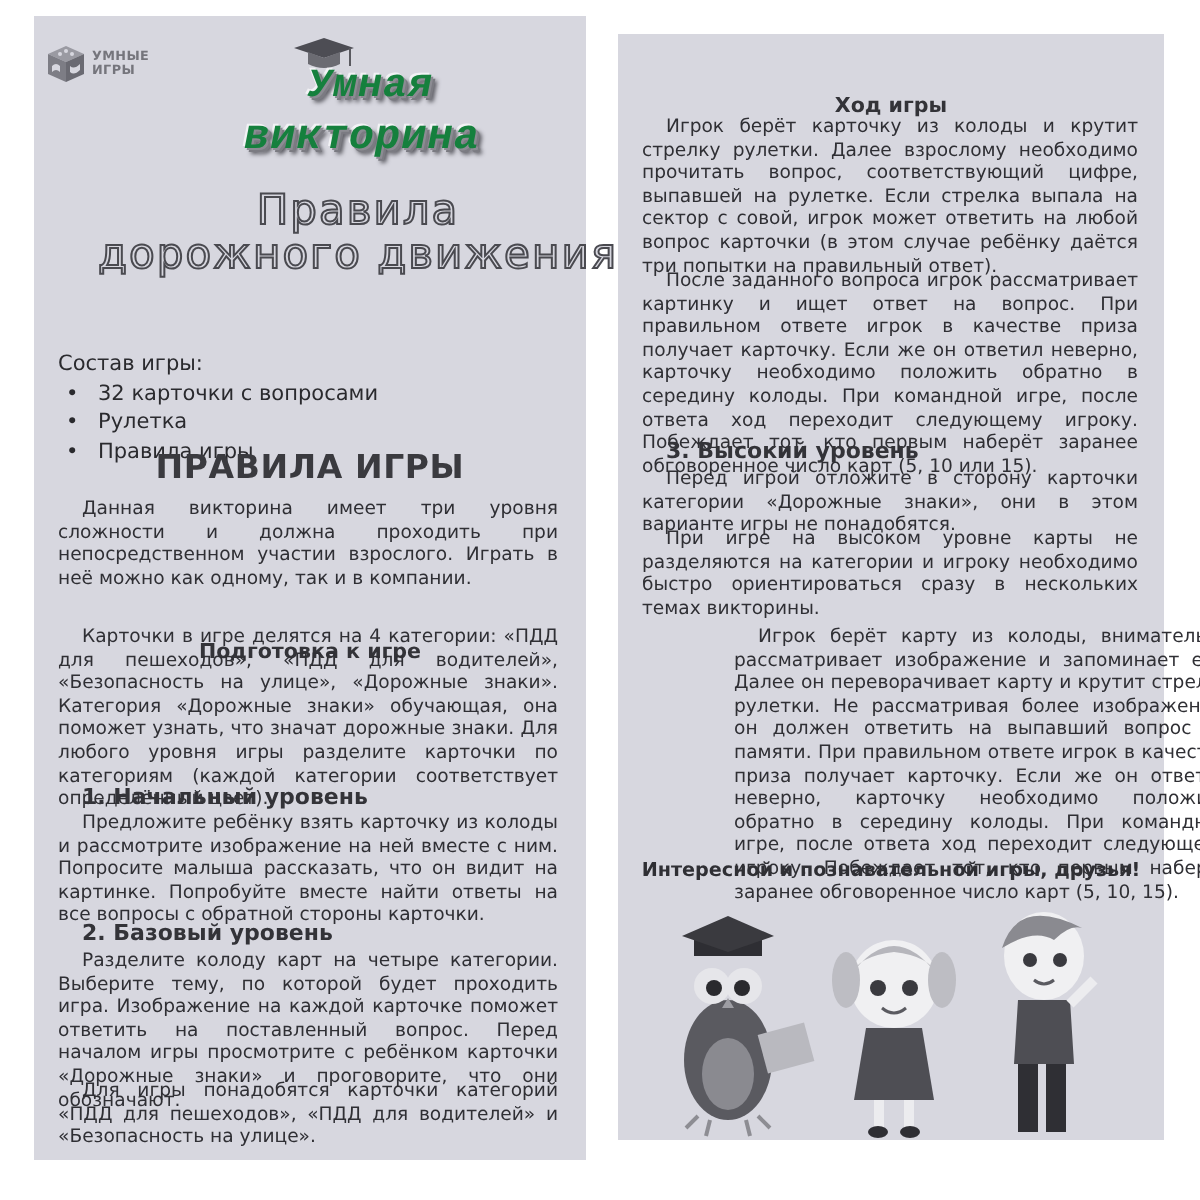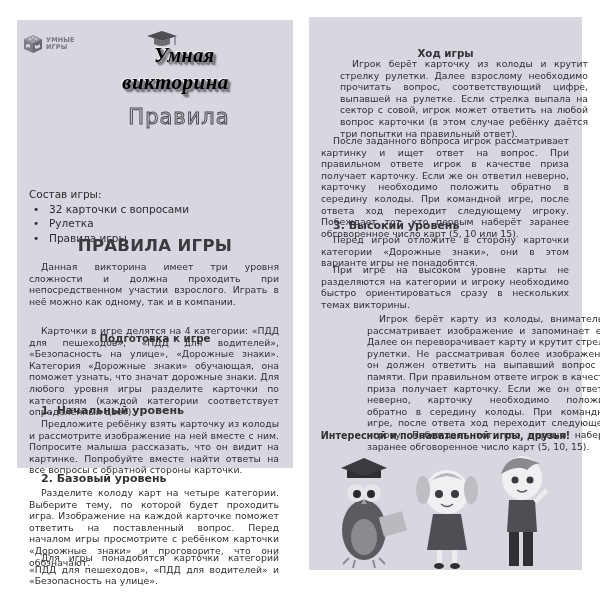--- a/index.html
+++ b/index.html
@@ -3,34 +3,34 @@
   <meta charset="utf-8">
   <style>
     html, body { margin: 0; padding: 0; }
     body {
       width: 600px; height: 600px; background: #ffffff; position: relative; overflow: hidden;
       font-family: "DejaVu Sans", sans-serif; color: #2a2a2e;
     }
     .panel {
       position: absolute; background: #d7d7df; box-sizing: border-box;
     }
-    #left-panel { left: 17px; top: 20px; width: 276px; height: 448px; padding: 0 16px 0 12px; }
+    #left-panel { left: 17px; top: 8px; width: 276px; height: 572px; padding: 0 16px 0 12px; }
     #right-panel { left: 309px; top: 17px; width: 273px; height: 553px; padding: 16px 13px 0 12px; }
 
     
     .logo { position: absolute; left: 6px; top: 14px; display: flex; align-items: center; gap: 3px; }
     .logo svg { display: block; }
     .logo-text { font-size: 6.4px; font-weight: bold; line-height: 7px; color: #75757c; letter-spacing: 0.2px; }
 
     
     .title-art { position: absolute; left: 95px; top: 10px; width: 170px; height: 70px; }
     .title-art .cap { position: absolute; left: 33px; top: 0; }
     .title-word {
-      position: absolute; font-family: Liberation Serif, serif; font-weight: bold; font-style: italic;
-      color: #000000; letter-spacing: 0.5px;
+      position: absolute; font-family: Liberation Mono, monospace; font-weight: bold; font-style: italic;
+      color: #15803d; letter-spacing: 0.5px;
       text-shadow: 1px 1px 0 #8c8c93, 2px 2px 0 #7b7b82, 3px 3px 2px #55555c, -1px -1px 0 #f2f2f5;
     }
     .title-word-1 { left: 42px; top: 14px; font-size: 20px; }
     .title-word-2 { left: 10px; top: 40px; font-size: 21px; }
 
     .outline-title {
       position: absolute; left: 0; width: 276px; text-align: center; font-weight: normal;
       color: #d7d7df; -webkit-text-stroke: 1px #4a4a50; font-size: 21px; letter-spacing: 1px; line-height: 23px;
       font-family: "DejaVu Sans", sans-serif;
       padding-left: 24px;
@@ -57,21 +57,21 @@
     .lb-intro { left: 12px; top: 241px; width: 250px; }
     .lb-prep-h { position: absolute; left: 0; width: 276px; top: 292px; margin-top: 20px; }
     .lb-prep { left: 12px; top: 305px; width: 250px; }
     .lb-l1-h { position: absolute; left: 12px; top: 384px; }
     .lb-l1 { left: 12px; top: 398px; width: 250px; }
     .lb-l2-h { position: absolute; left: 12px; top: 452px; }
     .lb-l2 { left: 12px; top: 467px; width: 250px; }
     .lb-l2b { left: 12px; top: 532px; width: 250px; }
 
     .rb-h { position: absolute; left: 0; width: 273px; top: 30px; }
-    .rb-1 { left: 12px; top: 41px; width: 248px; margin-left: 19px; }
+    .rb-1 { left: 12px; top: 41px; width: 248px; }
     .rb-2 { left: 12px; top: 118px; width: 248px; }
     .rb-l3-h { position: absolute; left: 12px; top: 202px; }
     .rb-3 { left: 12px; top: 217px; width: 248px; }
     .rb-4 { left: 12px; top: 247px; width: 248px; }
     .rb-5 { left: 12px; top: 296px; width: 248px; margin-left: 46px; }
     .closing { position: absolute; left: 0; width: 273px; top: 413px; text-align: center; font-size: 9.6px; font-weight: bold; color: #2f2f34; }
 
     .illustration { position: absolute; left: 20px; top: 435px; width: 240px; height: 118px; }
   </style>
 </head>
@@ -99,20 +99,21 @@
     <svg class="cap" width="34" height="20" viewBox="0 0 34 20">
       <polygon points="2,6 17,1 32,6 17,11" fill="#4d4d54"></polygon>
       <path d="M9,8 v6 q8,4 16,0 v-6 l-8,3 z" fill="#6b6b72"></path>
       <line x1="30" y1="6" x2="30" y2="15" stroke="#5a5a60" stroke-width="1"></line>
     </svg>
     <div class="title-word title-word-1">Умная</div>
     <div class="title-word title-word-2">викторина</div>
   </div>
 
   <div class="outline-title outline-title-1">Правила</div>
+  <div class="outline-title outline-title-2">дорожного движения</div>
 
 
   <div class="contents">
     <div>Состав игры:</div>
     <ul>
       <li>32 карточки с вопросами</li>
       <li>Рулетка</li>
       <li>Правила игры</li>
     </ul>
   </div>

